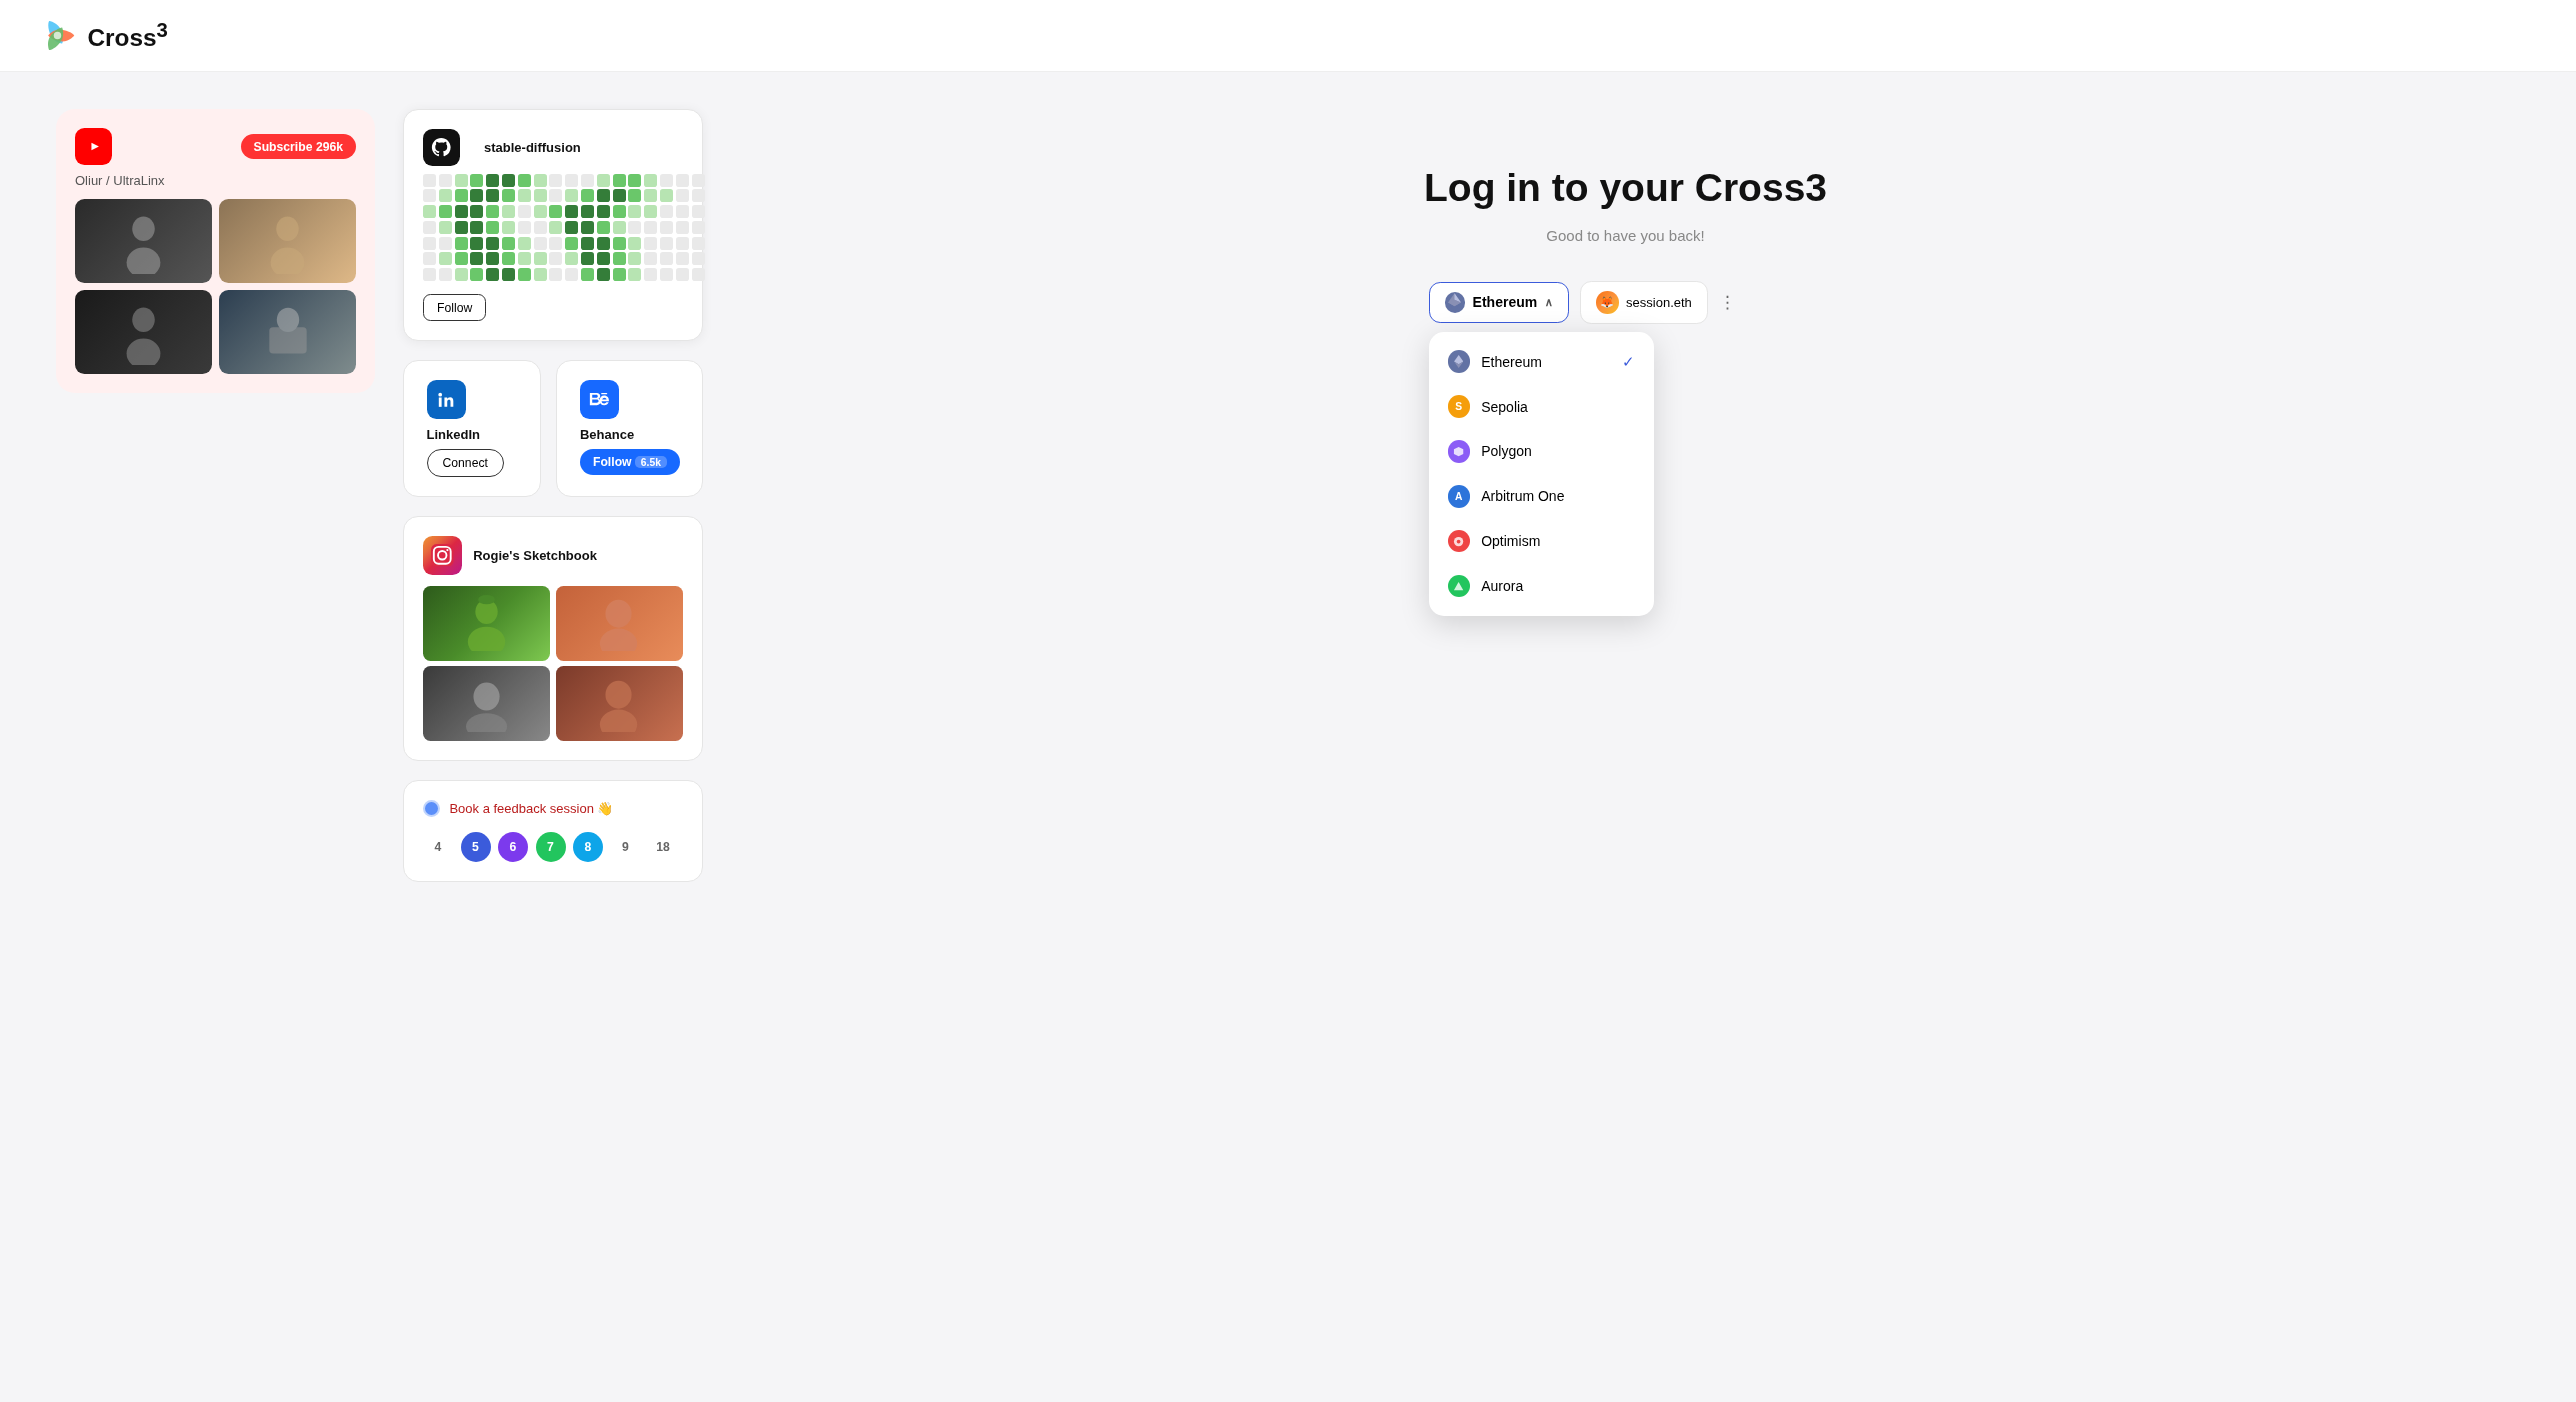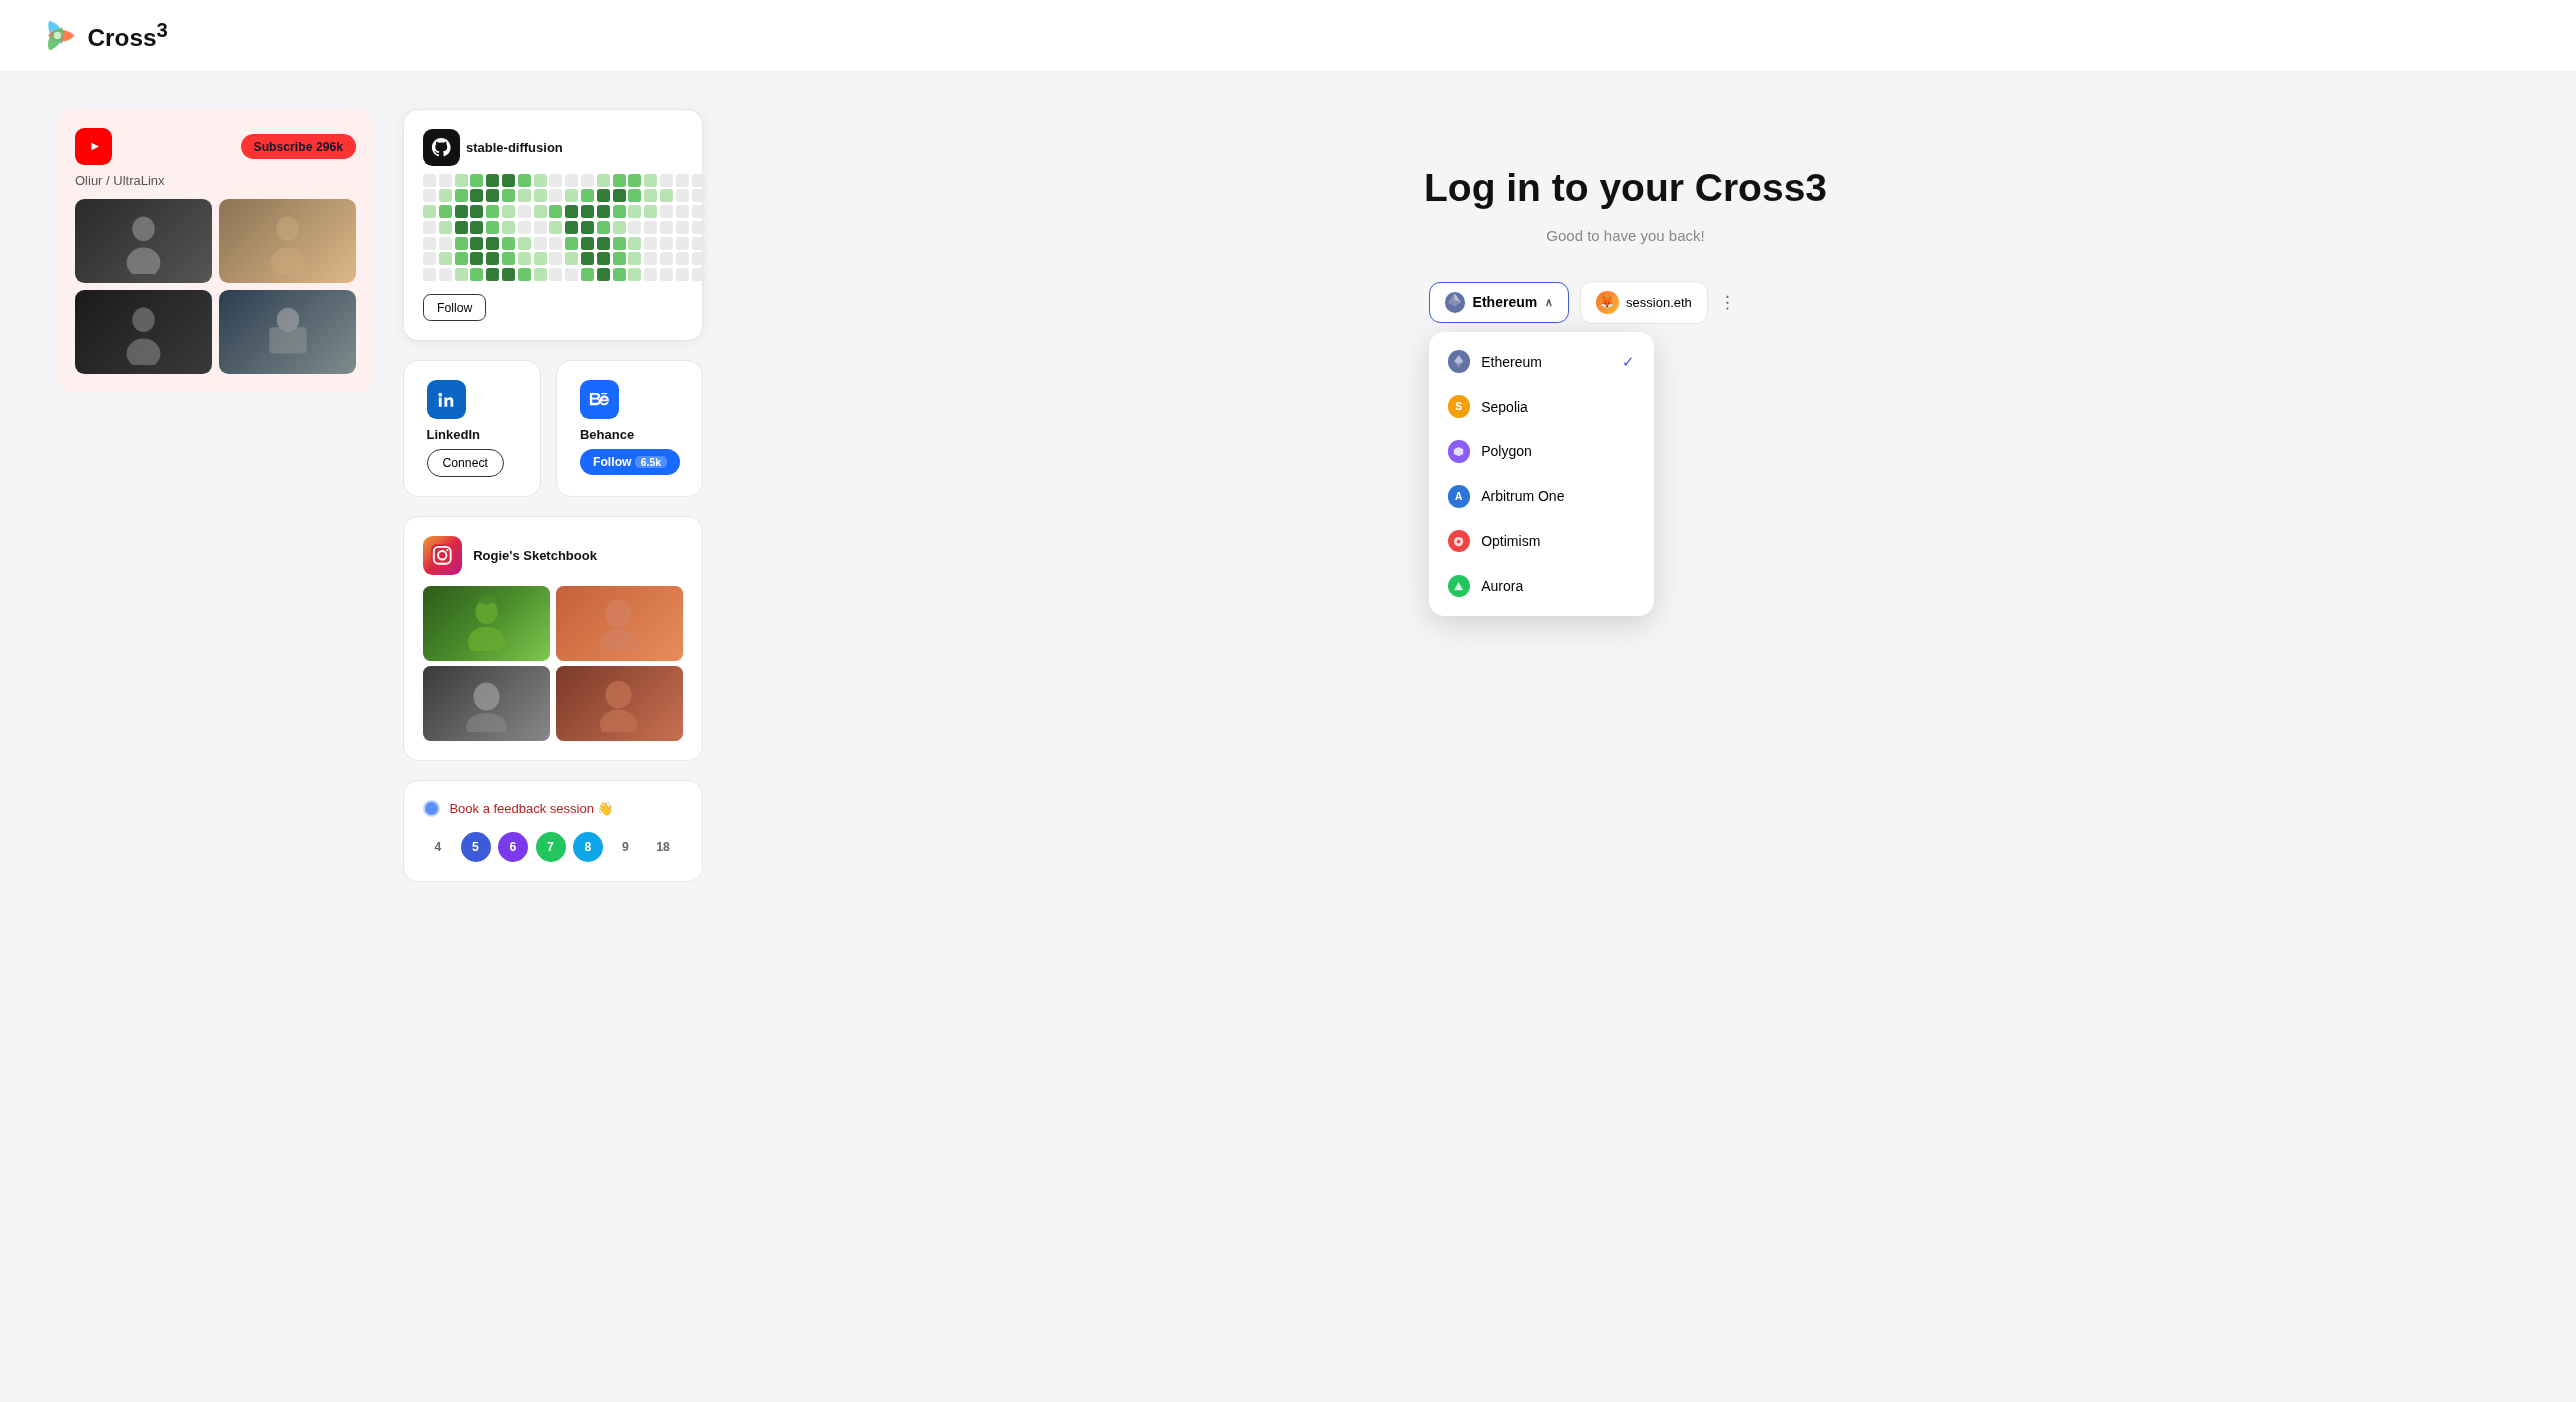--- a/index.html
+++ b/index.html
@@ -87,21 +87,21 @@
       width: 37px;
       height: 37px;
       background: #ff0000;
       border-radius: 9.4px;
       display: flex;
       align-items: center;
       justify-content: center;
     }
     .subscribe-btn {
       background: #ff3333;
-      color: #0f172a;
+      color: #ffffff;
       border: none;
       border-radius: 19px;
       padding: 5.6px 13px;
       font-size: 12.2px;
       font-weight: 600;
       cursor: pointer;
     }
     .channel-name {
       font-size: 13px;
       color: #555;
@@ -168,21 +168,21 @@
 
     
     .github-card {
       border-radius: 15px;
       border: 0.9px solid #e5e5e5;
       padding: 19px;
     }
     .github-header {
       display: flex;
       align-items: center;
-      gap: 6px;
+      gap: 24px;
       margin-bottom: 15px;
     }
     .github-icon {
       width: 37px;
       height: 37px;
       background: #111;
       border-radius: 9.4px;
       display: flex;
       align-items: center;
       justify-content: center;

